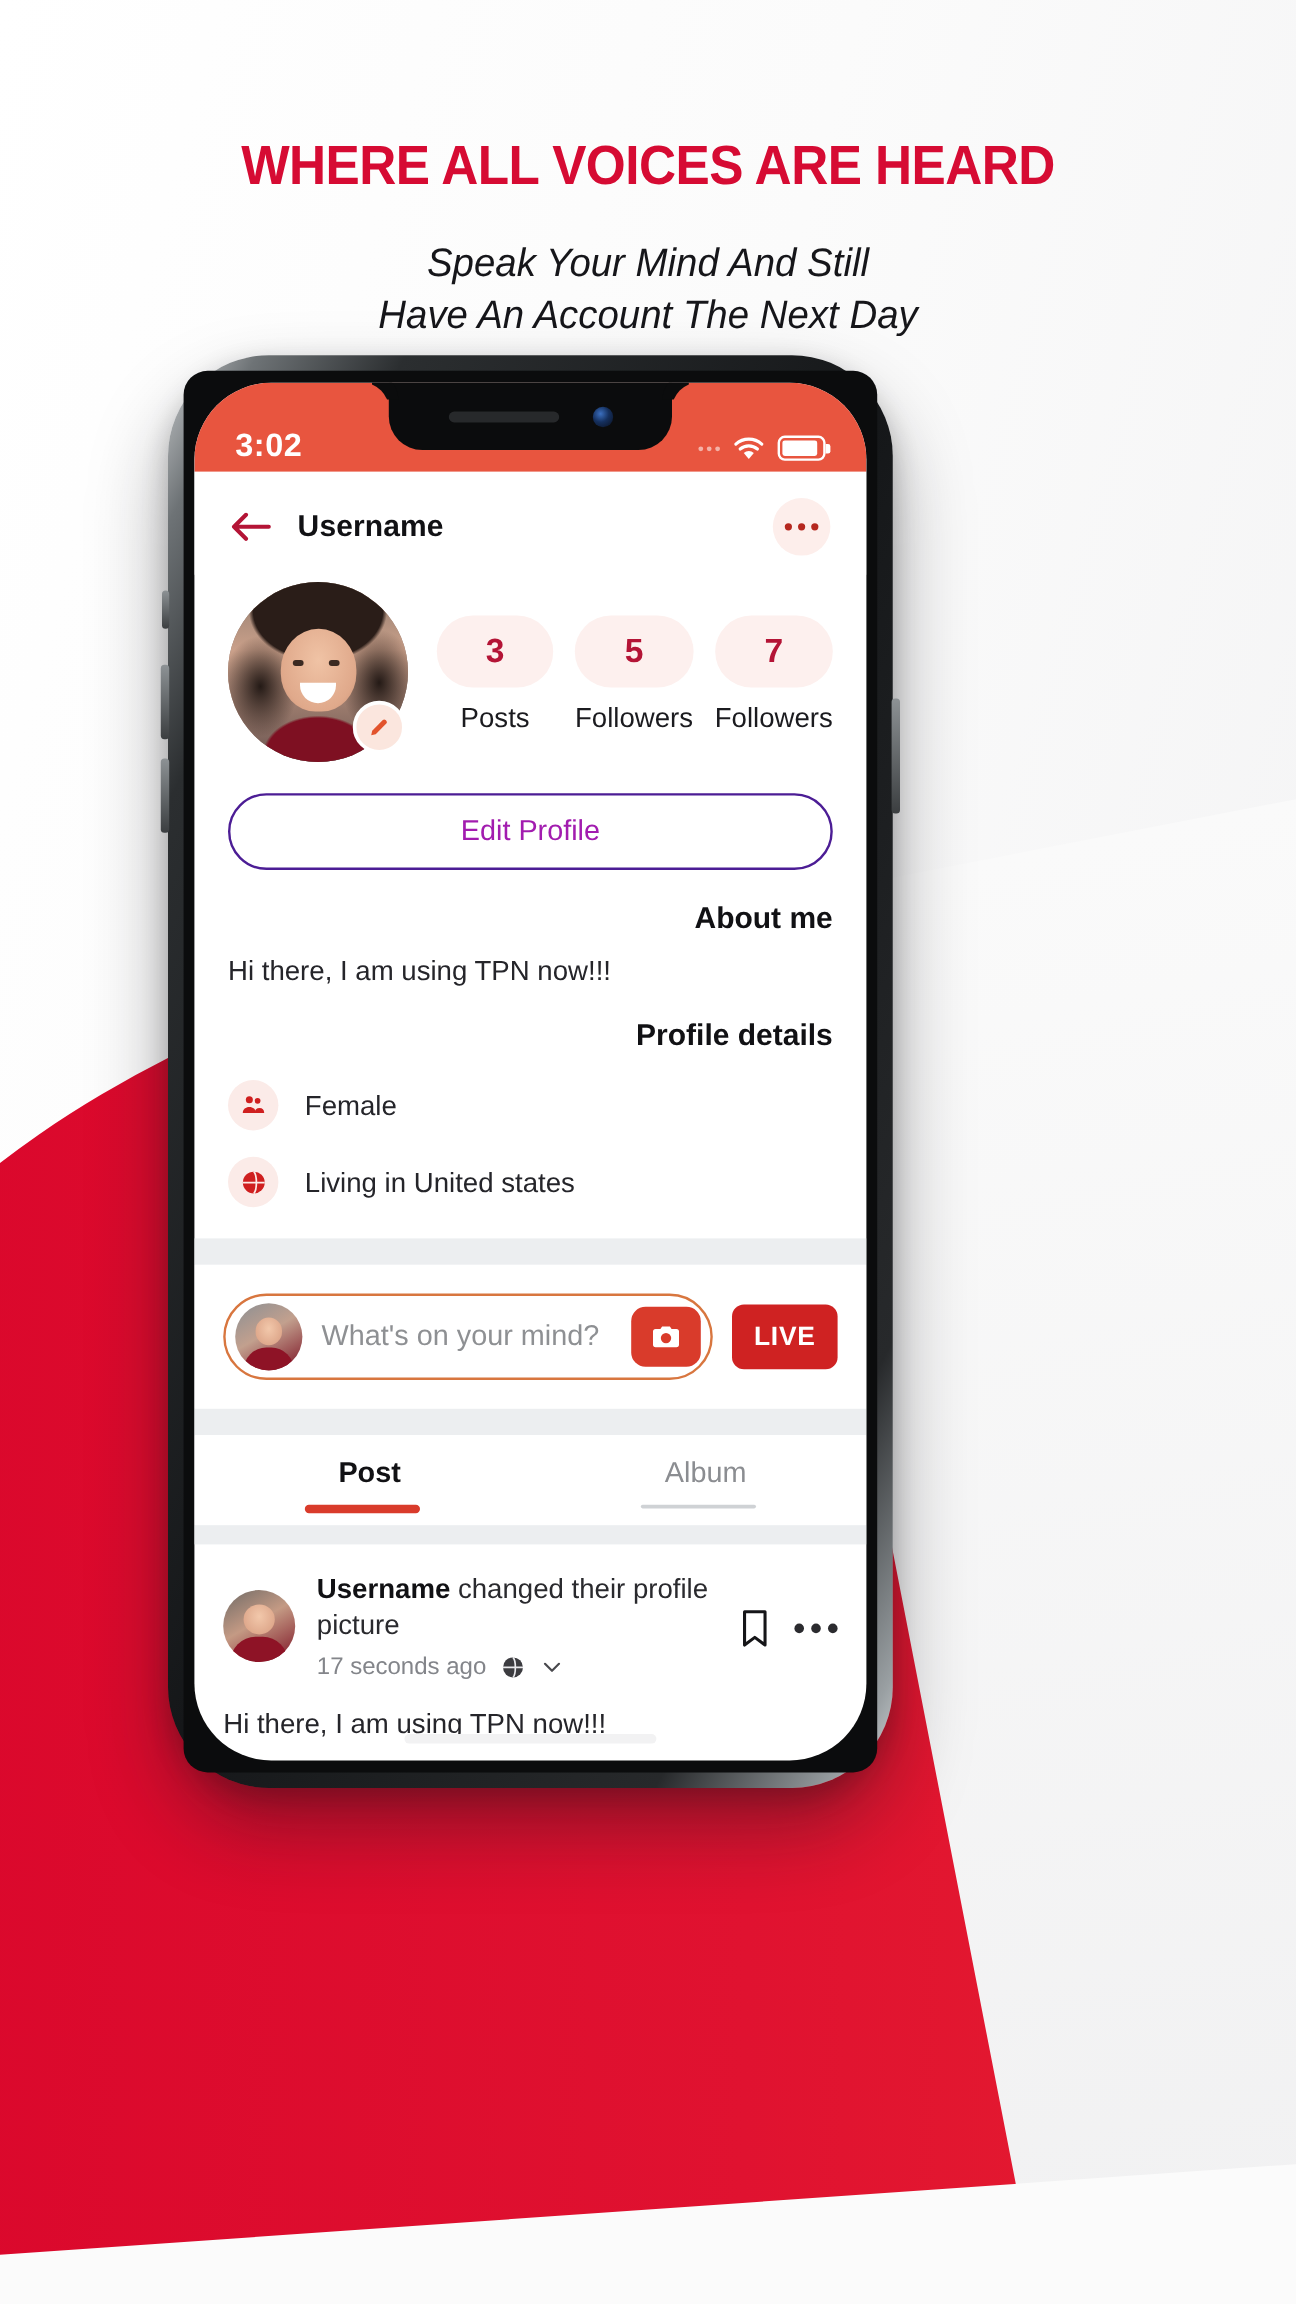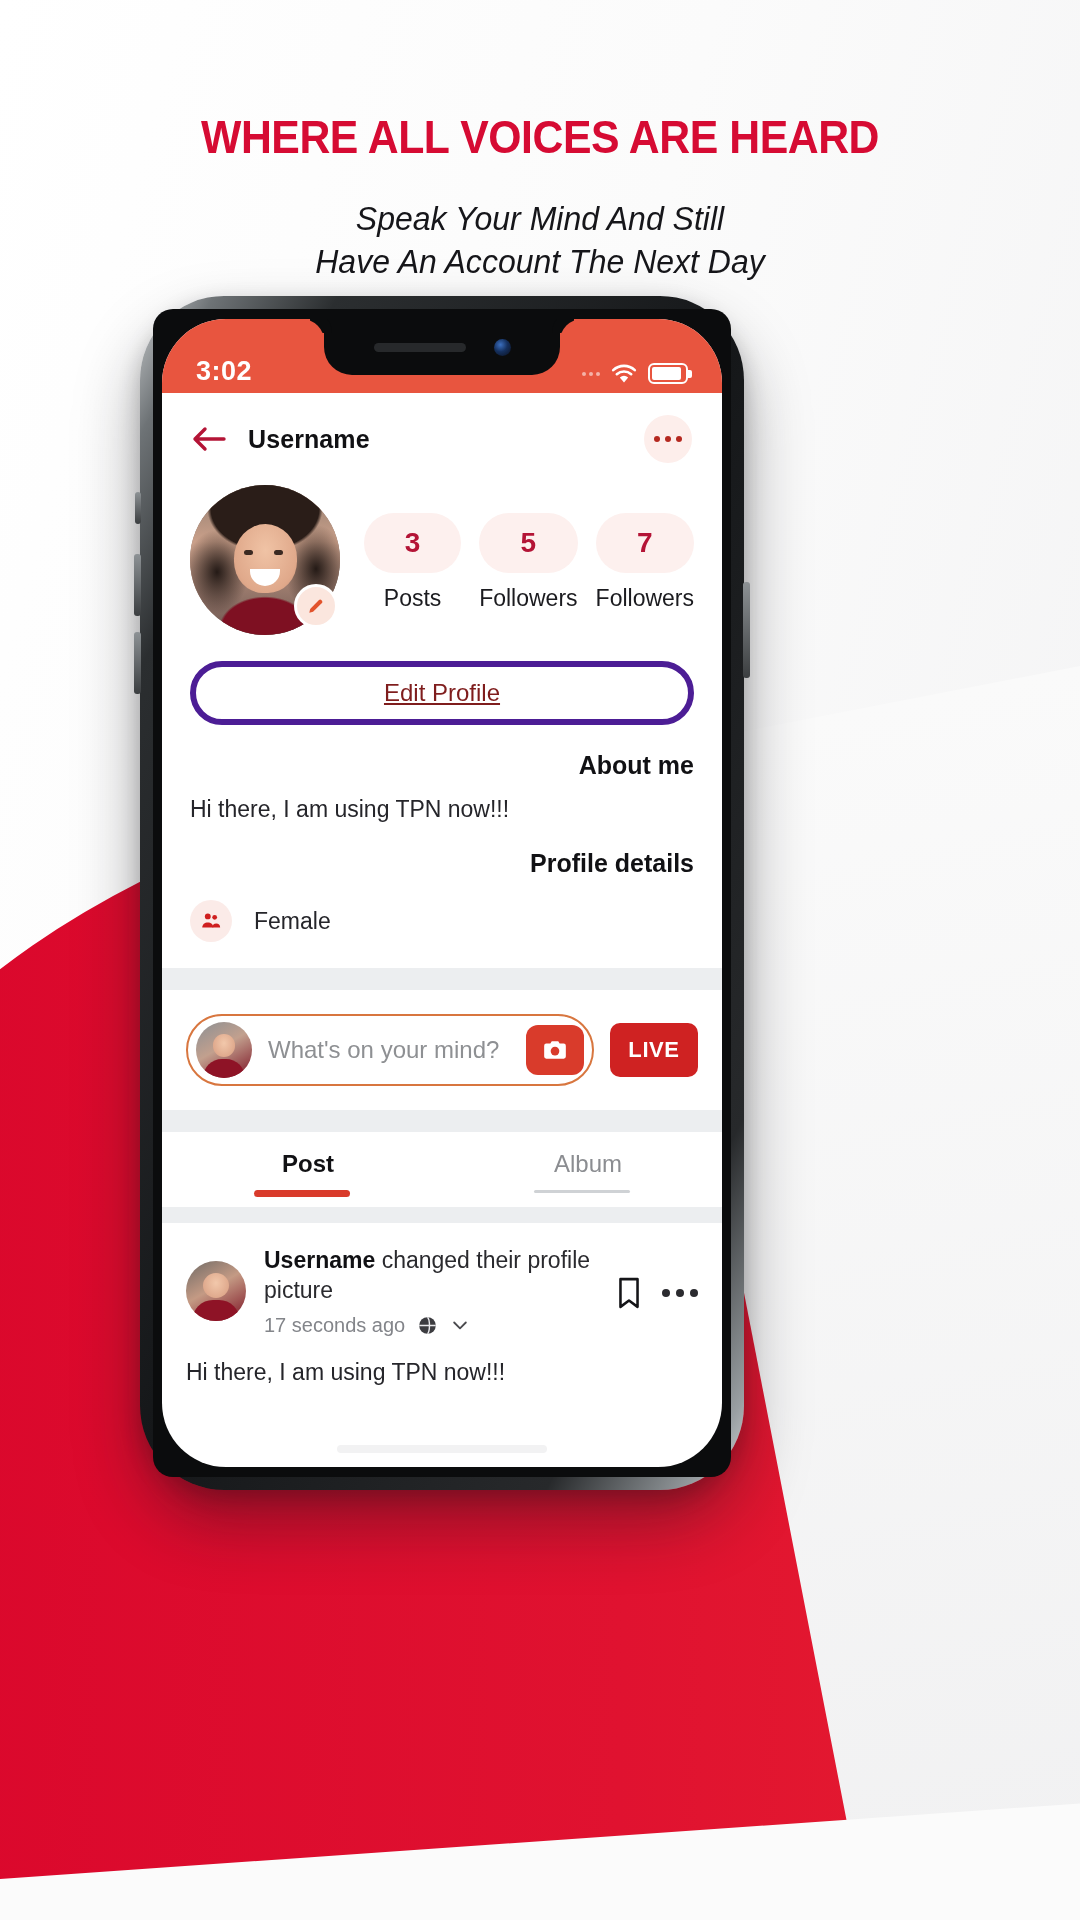--- a/index.html
+++ b/index.html
@@ -186,23 +186,23 @@
   .stat-pill {
     background: #fdf0ee; border-radius: 30px;
     height: 60px; display: flex; align-items: center; justify-content: center;
   }
   .stat-num { font-size: 28px; font-weight: 700; color: #b41436; }
   .stat-label { margin-top: 12px; font-size: 23px; color: #1b1b1f; }
 
   .edit-profile-btn {
     margin: 26px 28px 0 28px;
     height: 64px; border-radius: 34px;
-    border: 6px solid #4c1d95; background: #fff;
+    border: 2px solid #4c1d95; background: #fff;
     display: flex; align-items: center; justify-content: center;
-    font-size: 24px; color: #7f1d1d; text-decoration: underline;
+    font-size: 24px; color: #a21caf;
   }
 
   .sec { padding: 0 28px; }
   .sec-title { font-size: 25px; font-weight: 700; color: #111114; margin-top: 26px; text-align: right; }
   .sec-text { font-size: 23px; color: #25252a; margin-top: 16px; }
 
   .detail-row { display: flex; align-items: center; gap: 22px; margin-top: 22px; }
   .detail-ico {
     width: 42px; height: 42px; border-radius: 50%;
     background: #fbebe8; display: flex; align-items: center; justify-content: center; flex:none;
@@ -386,20 +386,29 @@
             <svg viewBox="0 0 24 24" width="22" height="22">
               <circle cx="8.5" cy="7" r="3.2" fill="#cf1f1f"></circle>
               <circle cx="16" cy="8" r="2.6" fill="#cf1f1f"></circle>
               <path d="M2.5 19c0-3.3 2.7-5.4 6-5.4s6 2.1 6 5.4z" fill="#cf1f1f"></path>
               <path d="M13.5 19c0-2.7 1.6-4.4 4.2-4.4S22 16.3 22 19z" fill="#cf1f1f"></path>
             </svg>
           </span>
           <span class="detail-text">Female</span>
         </div>
 
+        <div class="detail-row">
+          <span class="detail-ico">
+            <svg viewBox="0 0 24 24" width="23" height="23">
+              <circle cx="12" cy="12" r="9.5" fill="#cf1f1f"></circle>
+              <path d="M12 2.5c3 3 3 16 0 19M2.5 12h19" stroke="#fbebe8" stroke-width="1.5" fill="none"></path>
+            </svg>
+          </span>
+          <span class="detail-text">Living in United states</span>
+        </div>
       </div>
 
       <div class="divider-gap"></div>
 
       <div class="composer">
         <div class="composer-pill">
           <span class="composer-ava">
               <span class="f"></span>
               <span class="b"></span>
             </span>

